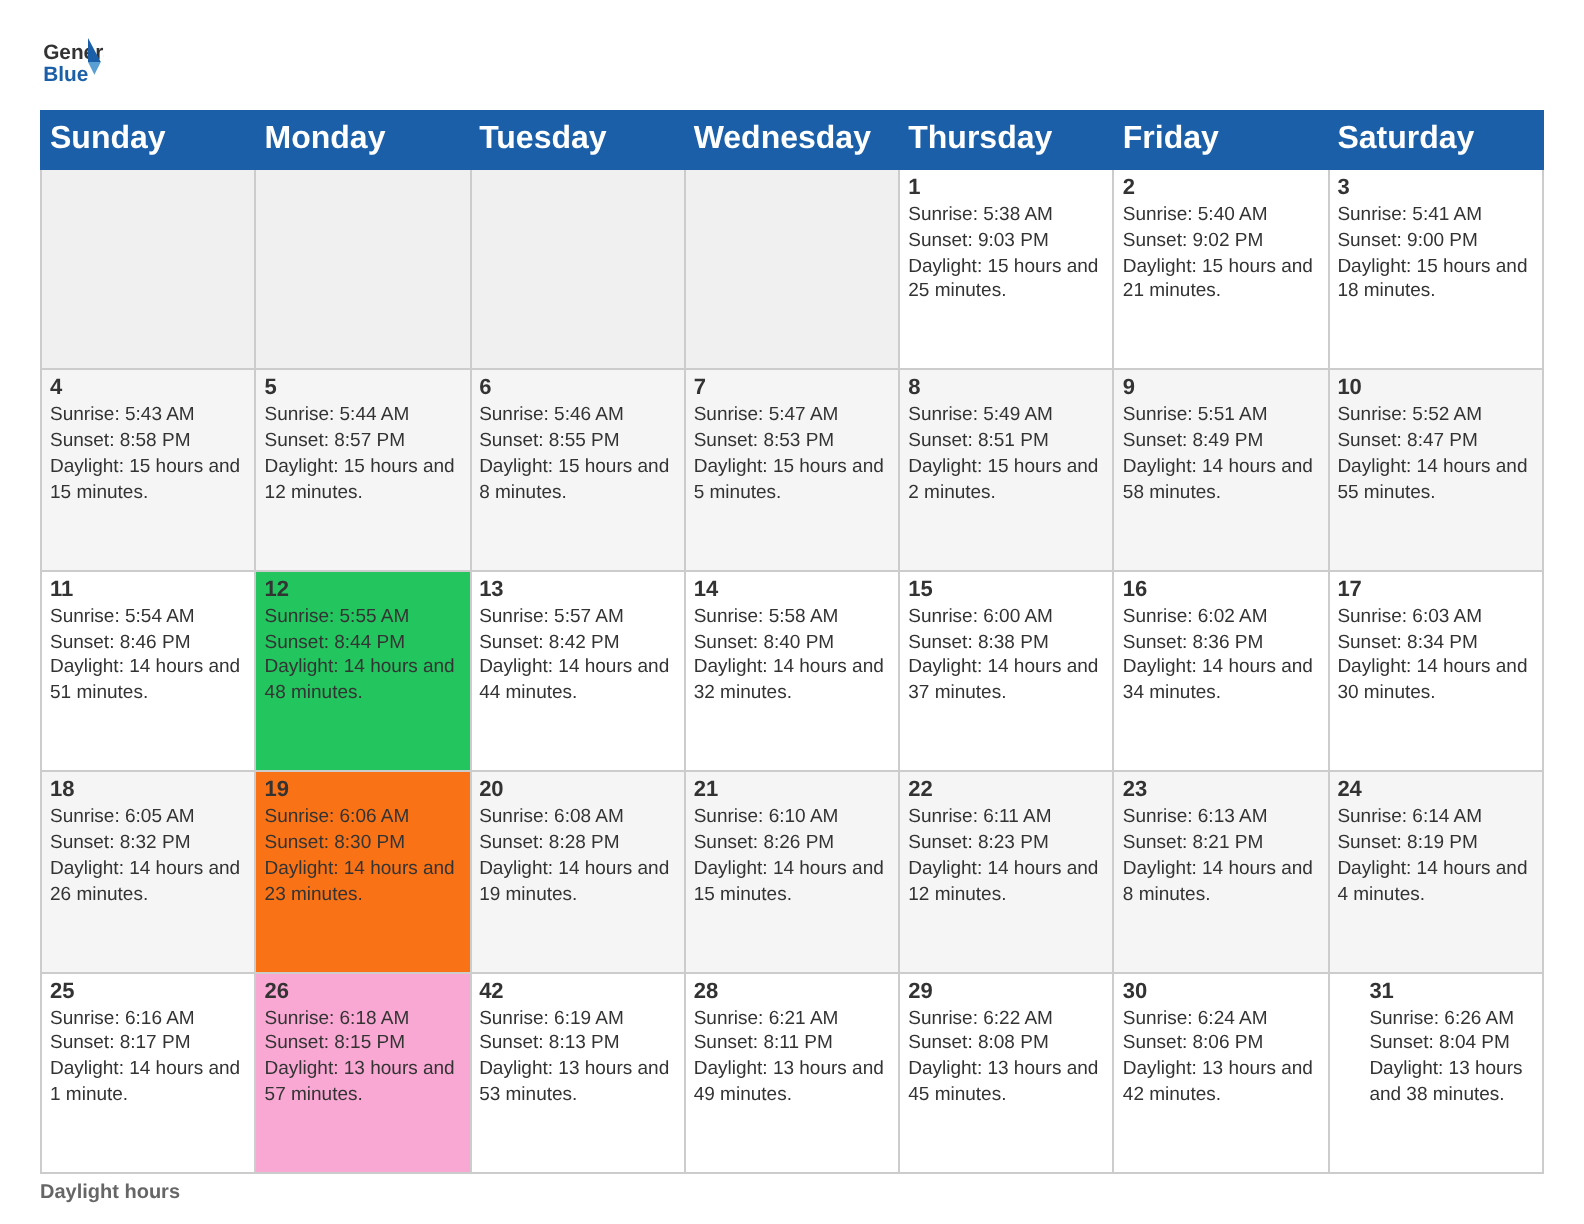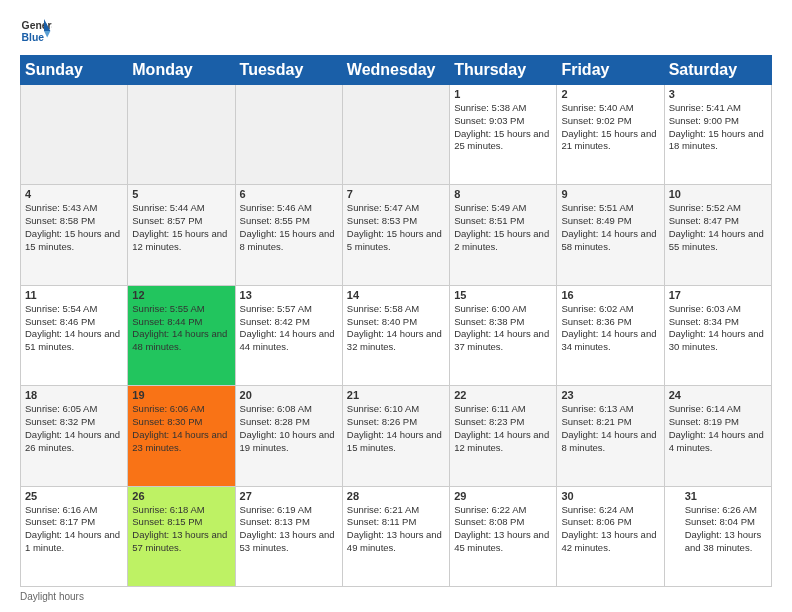--- a/index.html
+++ b/index.html
@@ -89,20 +89,21 @@
       color: #333;
     }
     .empty {
       background-color: #f0f0f0 !important;
     }
     .footer-note {
       font-size: 10px;
       color: #666;
       margin-top: 4px;
       text-align: left;
+      font-weight: bold;
     }
   </style>
 </head>
 <body>
 
 <div class="page">
   <div class="header">
     <div class="logo">
       <svg class="logo-icon" viewBox="0 0 40 40">
         <text x="2" y="18" font-size="13" font-weight="bold" fill="#333">General</text>
@@ -288,21 +289,21 @@
           <span>Sunrise: 6:06 AM</span><br>
           <span>Sunset: 8:30 PM</span><br>
           <span>Daylight: 14 hours and 23 minutes.</span>
         </div>
           </td>
           <td style="background-color: rgb(245, 245, 245);">
             <span class="day-num">20</span>
         <div class="day-info">
           <span>Sunrise: 6:08 AM</span><br>
           <span>Sunset: 8:28 PM</span><br>
-          <span>Daylight: 10 hours and 19 minutes.</span>
+          <span>Daylight: 14 hours and 19 minutes.</span>
         </div>
           </td>
           <td style="background-color: rgb(245, 245, 245);">
             <span class="day-num">21</span>
         <div class="day-info">
           <span>Sunrise: 6:10 AM</span><br>
           <span>Sunset: 8:26 PM</span><br>
           <span>Daylight: 14 hours and 15 minutes.</span>
         </div>
           </td>
@@ -333,30 +334,30 @@
         </tr>
         <tr>
           <td style="background-color: rgb(255, 255, 255);">
             <span class="day-num">25</span>
         <div class="day-info">
           <span>Sunrise: 6:16 AM</span><br>
           <span>Sunset: 8:17 PM</span><br>
           <span>Daylight: 14 hours and 1 minute.</span>
         </div>
           </td>
-          <td style="background-color: #bef264;">
+          <td style="background-color: #f9a8d4;">
             <span class="day-num">26</span>
         <div class="day-info">
           <span>Sunrise: 6:18 AM</span><br>
           <span>Sunset: 8:15 PM</span><br>
           <span>Daylight: 13 hours and 57 minutes.</span>
         </div>
           </td>
           <td style="background-color: rgb(255, 255, 255);">
-            <span class="day-num">27</span>
+            <span class="day-num">42</span>
         <div class="day-info">
           <span>Sunrise: 6:19 AM</span><br>
           <span>Sunset: 8:13 PM</span><br>
           <span>Daylight: 13 hours and 53 minutes.</span>
         </div>
           </td>
           <td style="background-color: rgb(255, 255, 255);">
             <span class="day-num">28</span>
         <div class="day-info">
           <span>Sunrise: 6:21 AM</span><br>

